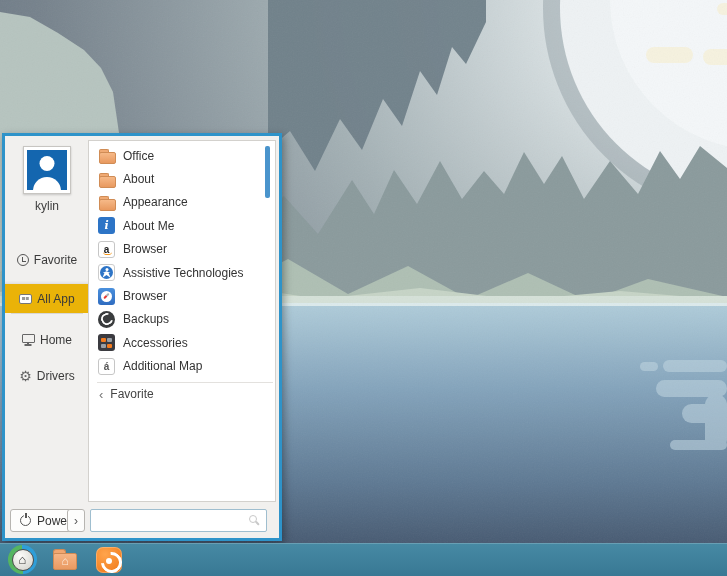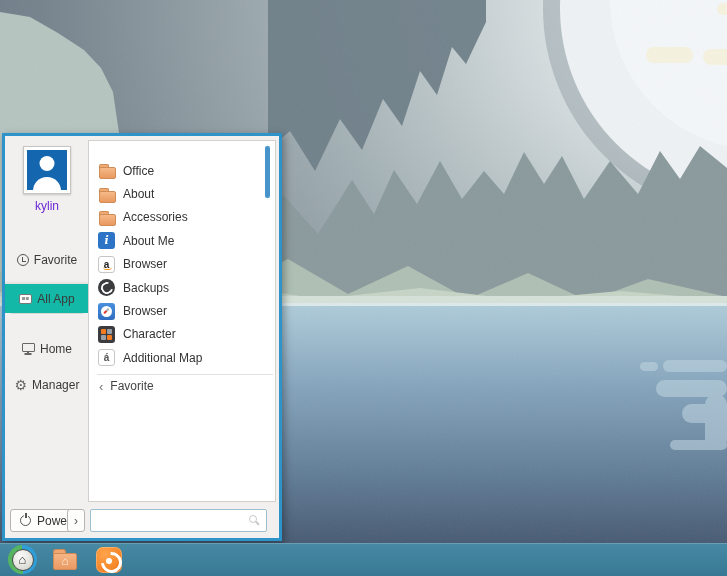--- a/index.html
+++ b/index.html
@@ -42,29 +42,29 @@
 
   
   .sidebar{position:absolute;left:0;top:0;width:84px;height:100%}
   .avatar-frame{width:48px;height:48px;margin:10px auto 0;background:#fff;
     border:1px solid #c7c5c1;box-shadow:0 1px 2px rgba(0,0,0,.18);padding:3px;cursor:pointer}
   .avatar-img{width:100%;height:100%;background:#1466af;position:relative;overflow:hidden}
   .avatar-img::before{content:"";position:absolute;left:50%;top:6px;transform:translateX(-50%);
     width:15px;height:15px;border-radius:50%;background:#fff}
   .avatar-img::after{content:"";position:absolute;left:50%;bottom:-3px;transform:translateX(-50%);
     width:28px;height:16px;border-radius:14px 14px 0 0;background:#fff}
-  .username{text-align:center;font-size:12px;color:#6d28d9;margin-top:5px}
+  .username{text-align:center;font-size:12px;color:#404040;margin-top:5px}
 
   .side-item{height:26px;display:flex;align-items:center;justify-content:center;gap:5px;
     font-size:12px;color:#3a3a3a;cursor:pointer;user-select:none}
   .si-favorite{margin-top:34px}
-  .si-allapp{margin-top:10px;height:30px;background:#14b8a6;border-top:1px solid #e3e1de;
+  .si-allapp{margin-top:10px;height:30px;background:#eab308;border-top:1px solid #e3e1de;
     box-shadow:0 -1px 2px rgba(0,0,0,.05)}
   .side-divider{height:1px;background:#d9d7d3;margin:0 6px}
-  .si-home{margin-top:22px}
+  .si-home{margin-top:13px}
   .si-settings{margin-top:10px}
 
   
   .clk{width:12px;height:12px;border:1.3px solid #555;border-radius:50%;position:relative;flex:none}
   .clk::after{content:"";position:absolute;left:4.3px;top:2px;width:3.2px;height:4.2px;
     border-left:1.2px solid #555;border-bottom:1.2px solid #555}
   .apps-ic{width:13px;height:10px;border:1.1px solid #777;border-radius:2px;background:#fff;position:relative;flex:none}
   .apps-ic::after{content:"";position:absolute;left:2px;top:2.8px;width:2.4px;height:2.4px;
     background:#999;box-shadow:3.8px 0 0 #999}
   .mon{width:13px;height:9px;border:1.2px solid #666;border-radius:1px;position:relative;flex:none;margin-bottom:4px}
@@ -72,21 +72,21 @@
     width:2px;height:2.6px;background:#666}
   .mon::after{content:"";position:absolute;left:50%;transform:translateX(-50%);bottom:-4.4px;
     width:7px;height:1.5px;background:#666}
   .gear{font-size:14px;color:#666;line-height:1;flex:none}
 
   
   .app-panel{position:absolute;left:83px;top:4px;width:188px;height:362px;background:#fff;
     border:1px solid #d3d1cd;overflow:hidden}
   .scrollbar{position:absolute;top:5px;right:5px;width:5px;height:52px;background:#4a94cc;
     border-radius:2px;cursor:pointer}
-  .app-rows{padding-top:18px}
+  .app-rows{padding-top:3px}
   .app-row{height:23.4px;display:flex;align-items:center;padding-left:9px;gap:8px;
     font-size:12px;color:#333;cursor:pointer}
   .list-sep{height:1px;background:#e3e1de;margin:4px 2px 0 8px}
   .back-link{height:23px;display:flex;align-items:center;padding-left:10px;gap:7px;
     font-size:12px;color:#444;cursor:pointer}
   .back-link .chev{color:#777;font-size:13px;line-height:1}
 
   
   .ai{width:17px;height:17px;position:relative;flex:none;display:flex;align-items:center;justify-content:center}
   .ai-folder::before{content:"";position:absolute;left:1px;top:2px;width:8px;height:5px;
@@ -224,66 +224,72 @@
         <span class="apps-ic"></span>
         <span>All App</span>
       </div>
       <div class="side-divider"></div>
       <div class="side-item si-home">
         <span class="mon"></span>
         <span>Home</span>
       </div>
       <div class="side-item si-settings">
         <span class="gear">⚙</span>
-        <span>Manager</span>
+        <span>Drivers</span>
       </div>
     </div>
 
     <div class="app-panel">
       <div class="app-rows">
         <div class="app-row">
           <span class="ai ai-folder"></span>
           <span class="lbl">Office</span>
         </div>
         <div class="app-row">
           <span class="ai ai-folder"></span>
           <span class="lbl">About</span>
         </div>
         <div class="app-row">
           <span class="ai ai-folder"></span>
-          <span class="lbl">Accessories</span>
+          <span class="lbl">Appearance</span>
         </div>
         <div class="app-row">
           <span class="ai ai-aboutme">
               <span>i</span>
             </span>
           <span class="lbl">About Me</span>
         </div>
         <div class="app-row">
           <span class="ai ai-amazon">
               <span>a</span>
               <span class="arc"></span>
             </span>
           <span class="lbl">Browser</span>
         </div>
         <div class="app-row">
+          <span class="ai ai-assistive">
+              <span class="acc"></span>
+            </span>
+          <span class="lbl">Assistive Technologies</span>
+        </div>
+        <div class="app-row">
+          <span class="ai ai-browser">
+              <span class="cmp"></span>
+            </span>
+          <span class="lbl">Browser</span>
+        </div>
+        <div class="app-row">
           <span class="ai ai-backups"></span>
           <span class="lbl">Backups</span>
         </div>
         <div class="app-row">
-          <span class="ai ai-browser">
-              <span class="cmp"></span>
-            </span>
-          <span class="lbl">Browser</span>
-        </div>
-        <div class="app-row">
           <span class="ai ai-calculator">
               <span class="keys"></span>
             </span>
-          <span class="lbl">Character</span>
+          <span class="lbl">Accessories</span>
         </div>
         <div class="app-row">
           <span class="ai ai-charmap">
               <span>á</span>
             </span>
           <span class="lbl">Additional Map</span>
         </div>
       </div>
       <div class="list-sep"></div>
       <div class="back-link">

